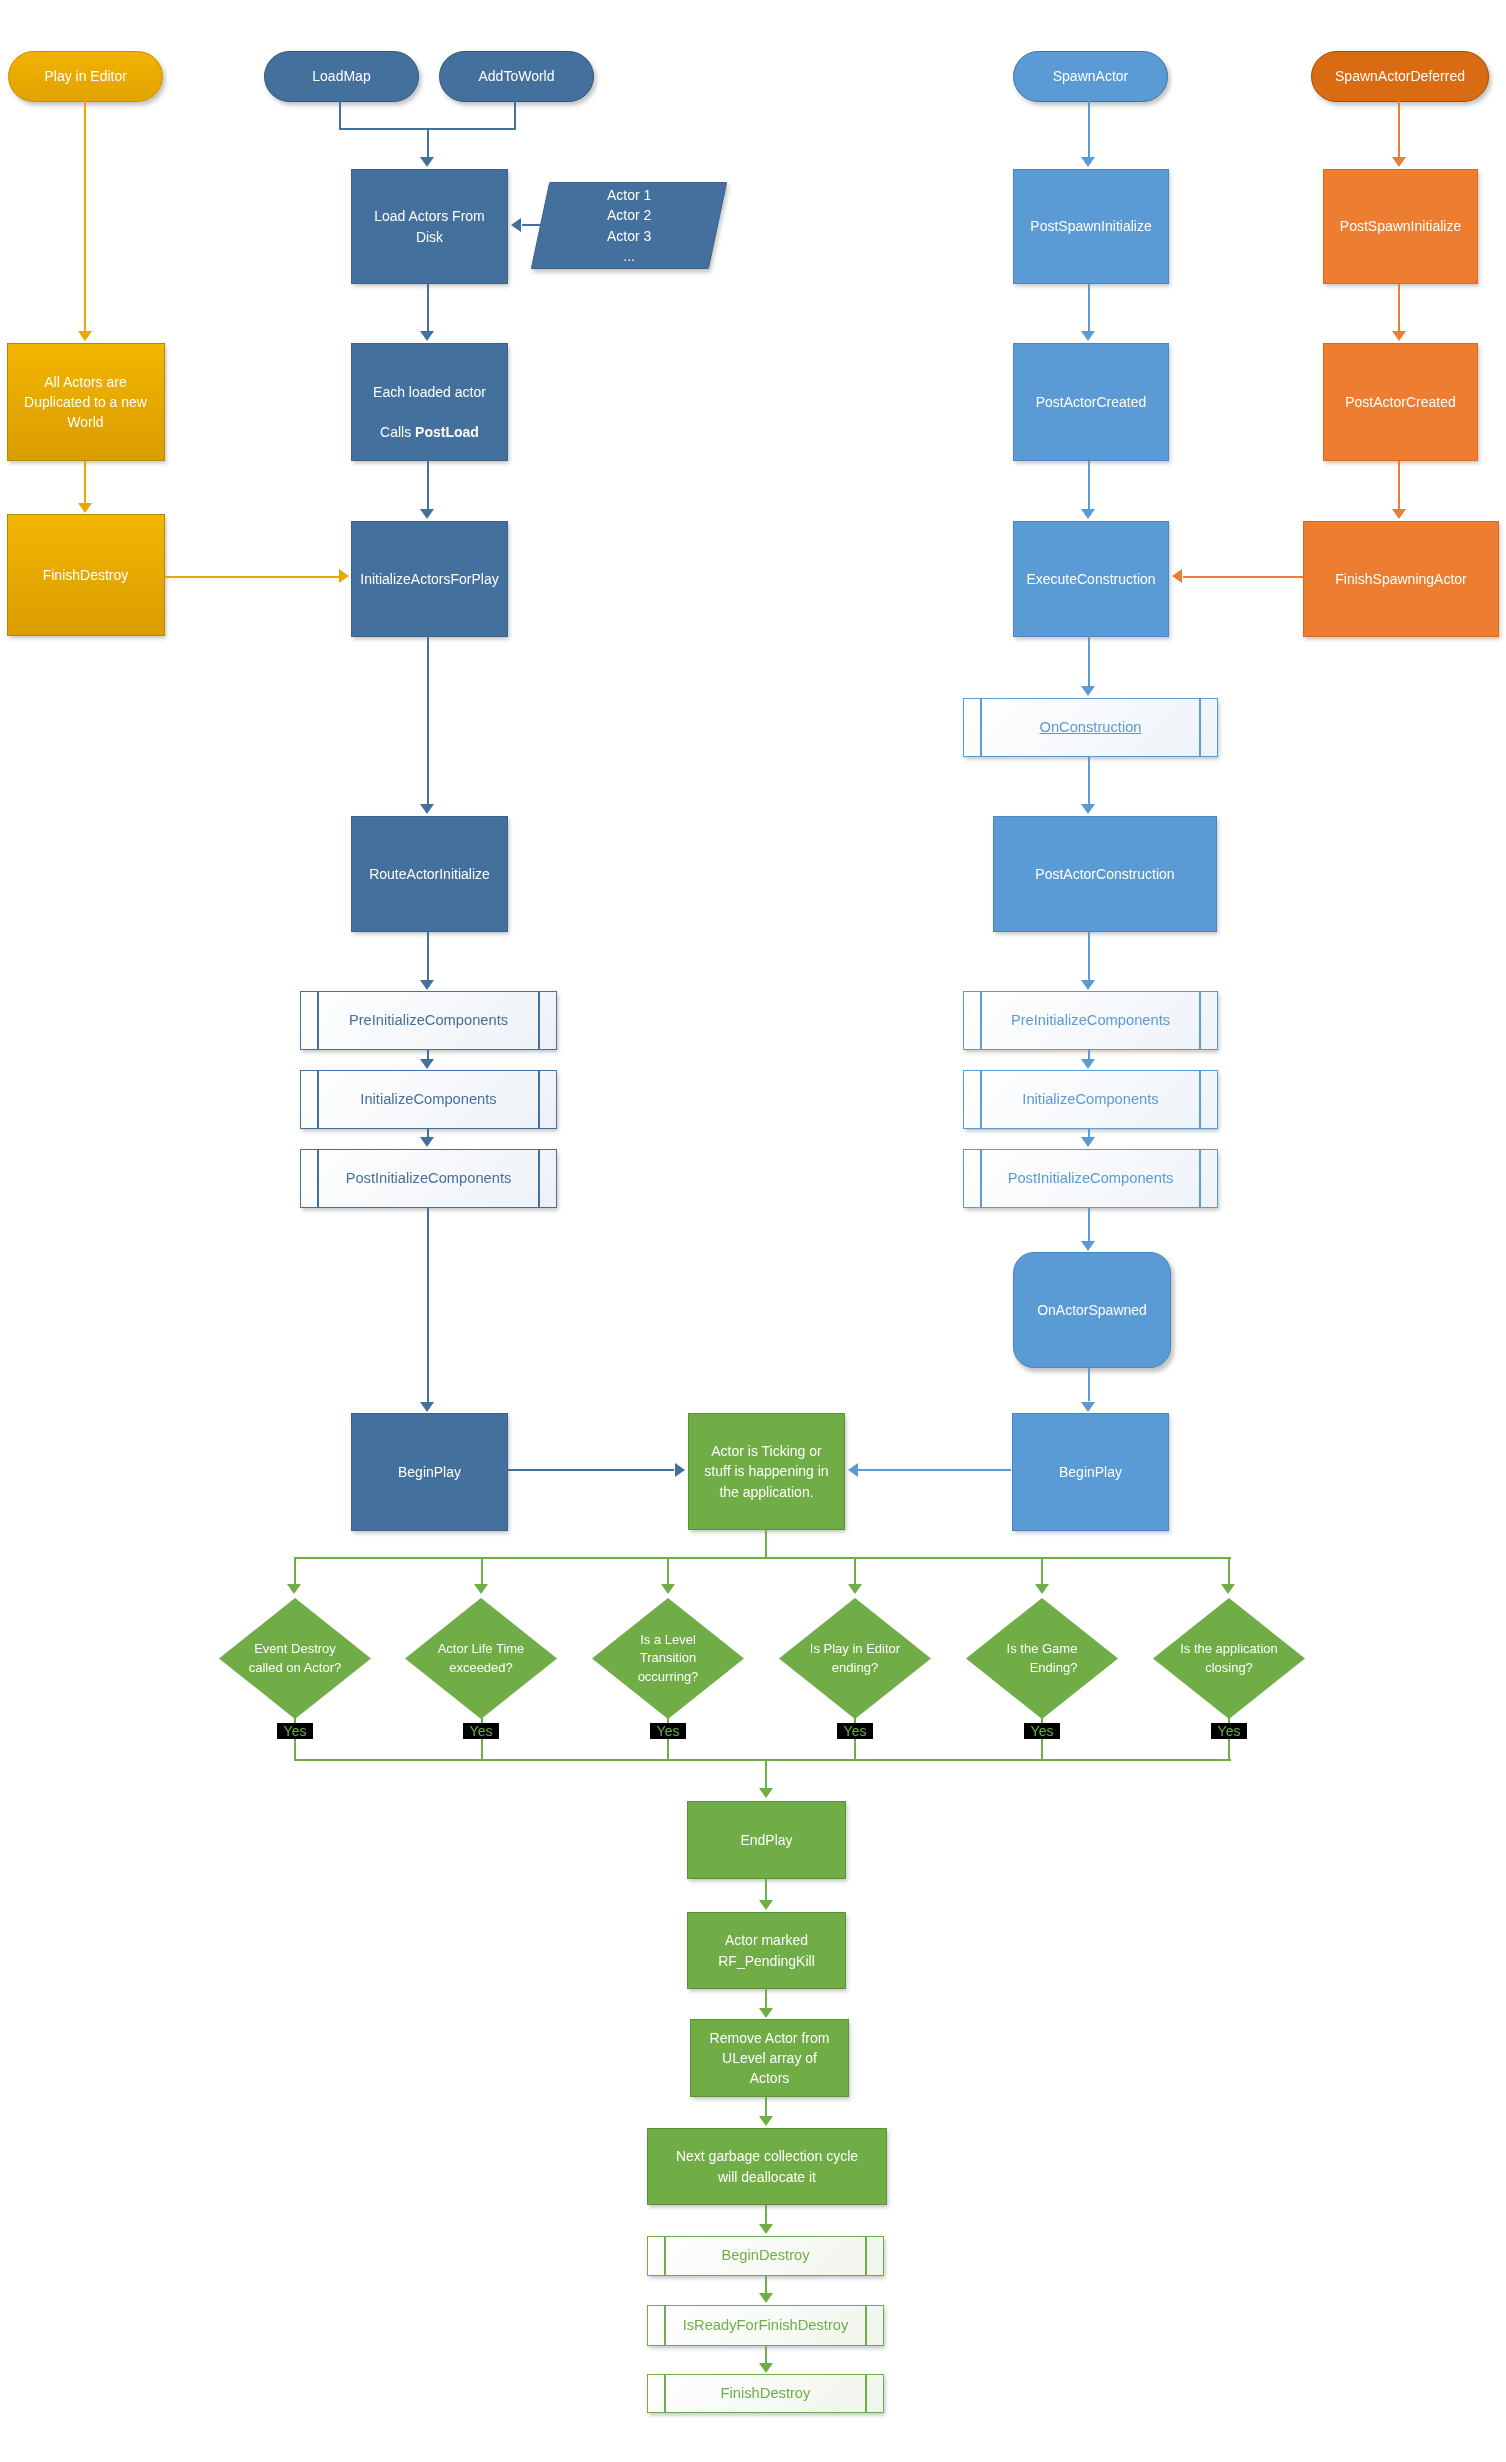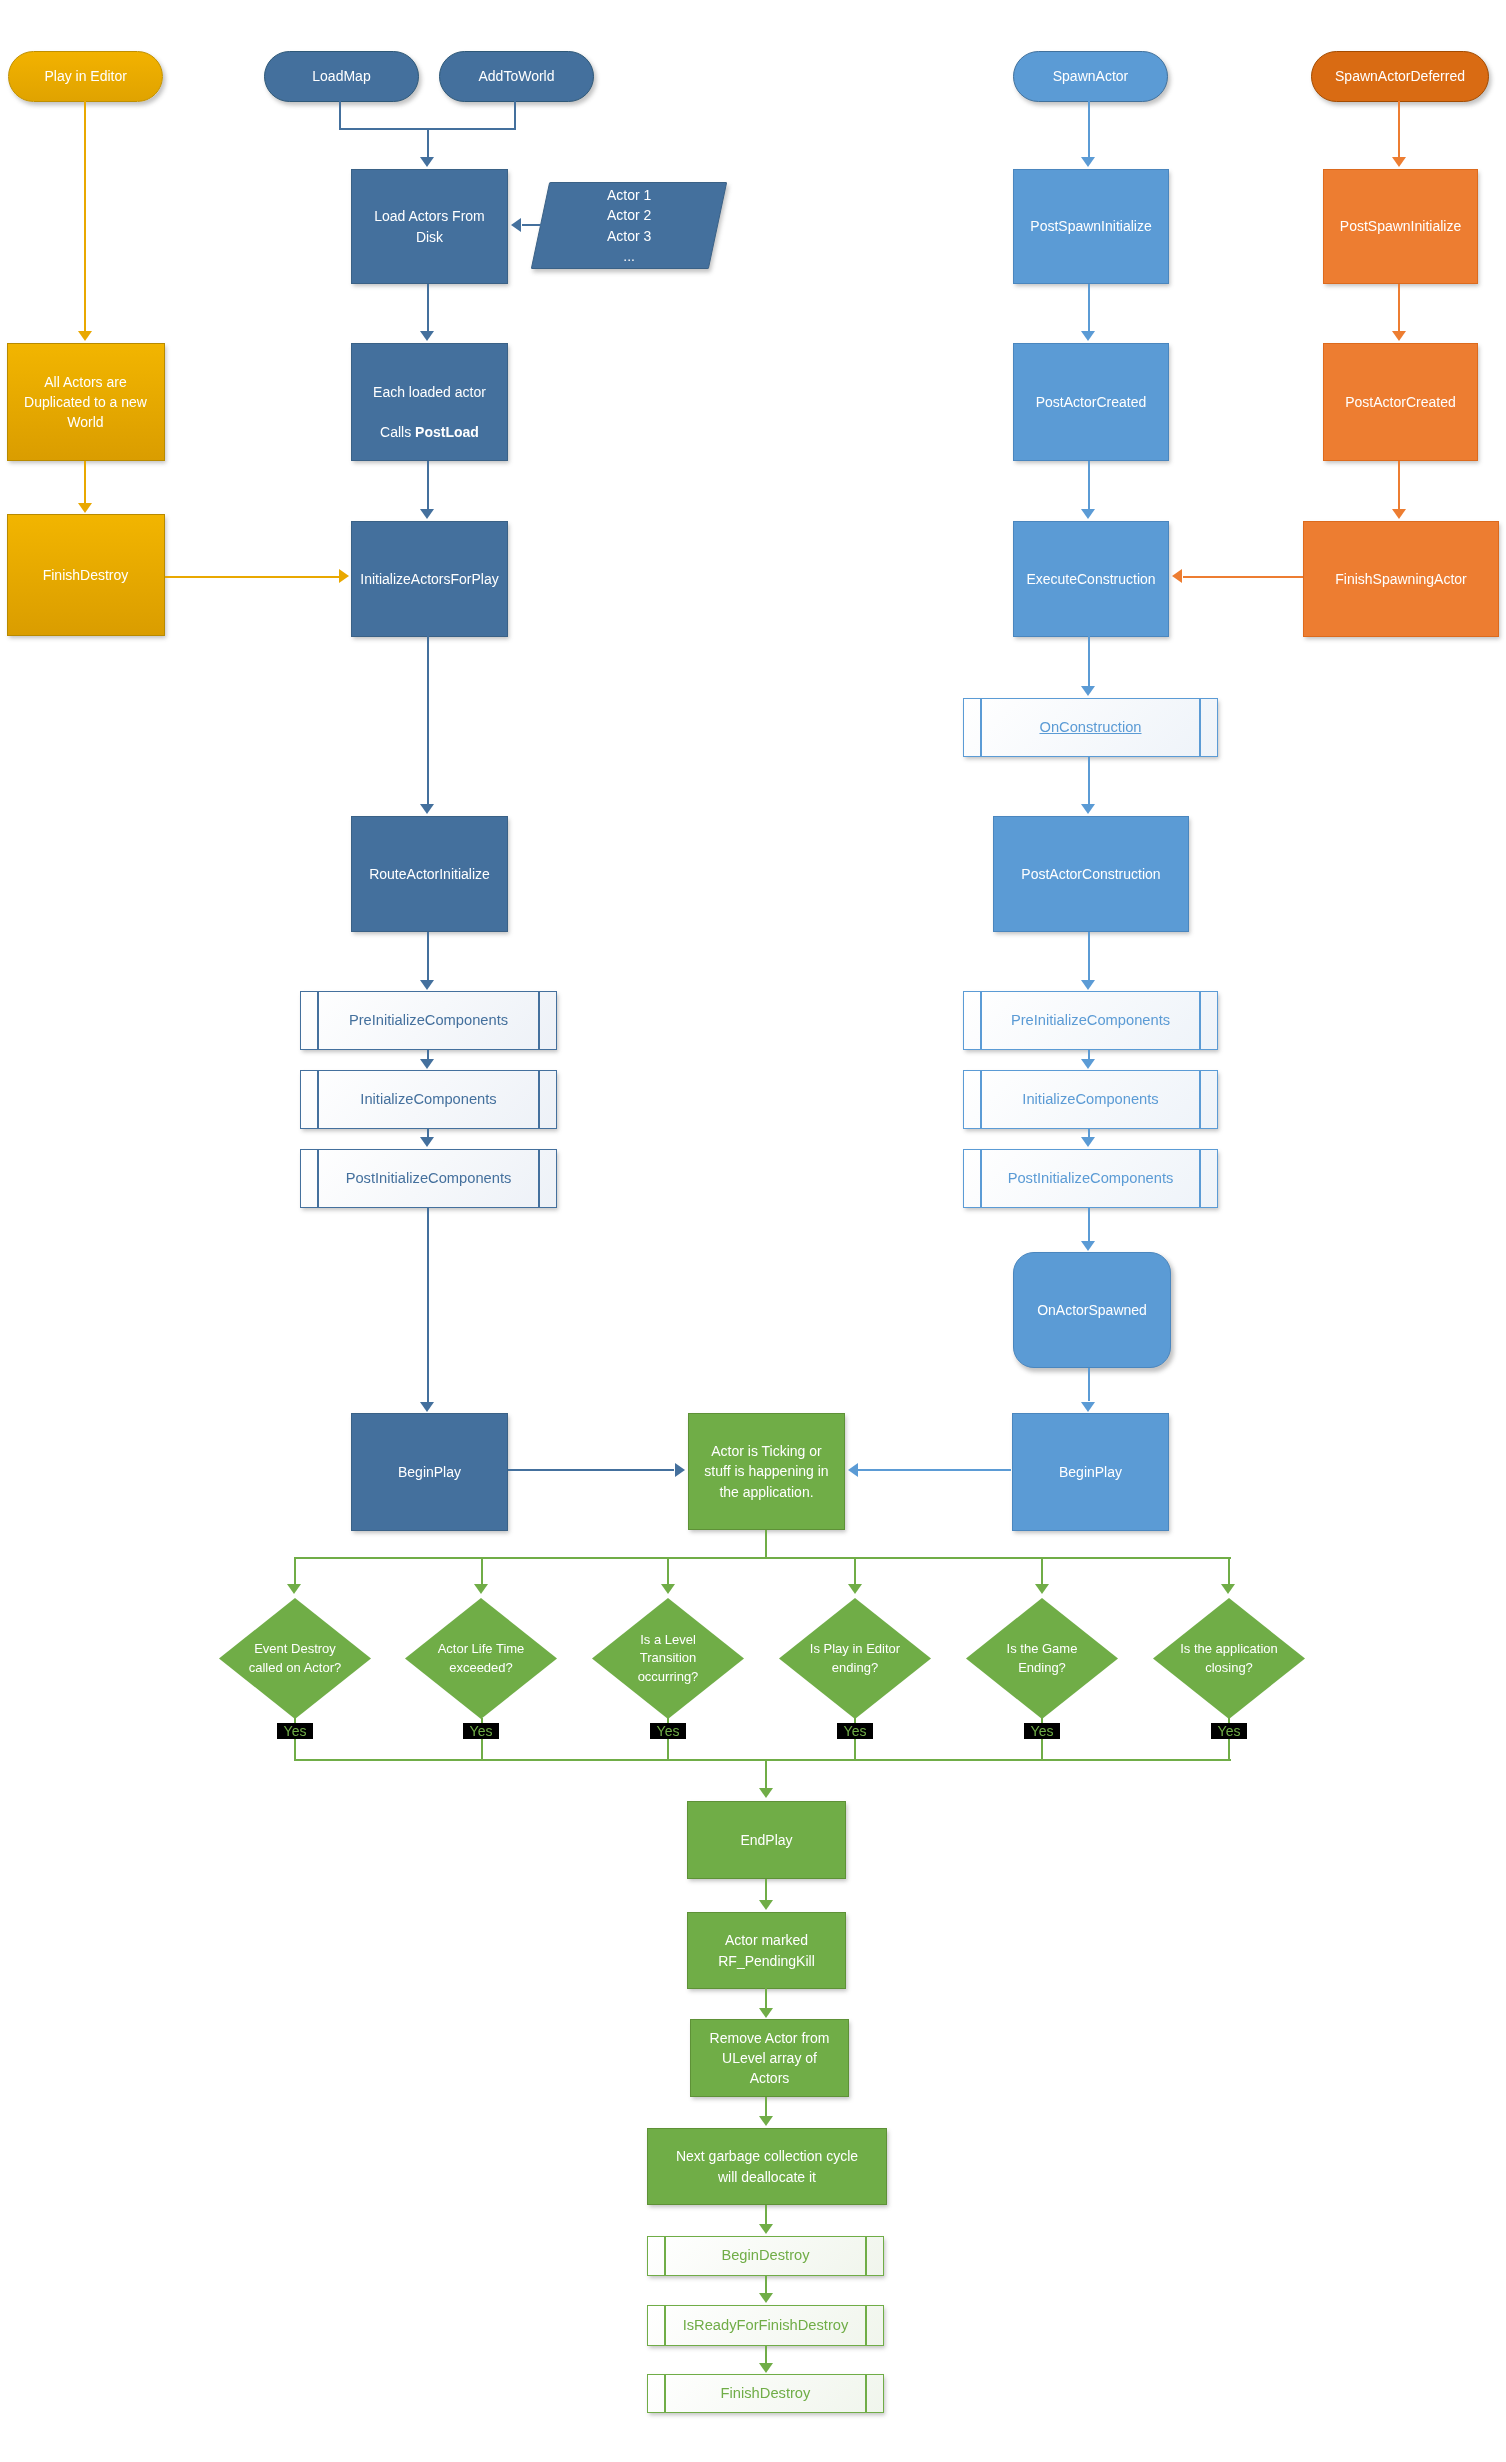--- a/index.html
+++ b/index.html
@@ -82,21 +82,21 @@
   <div class="node blue shadow" style="left:1013px;top:343px;width:156px;height:118px;">PostActorCreated</div>
   <div class="node orange shadow" style="left:1323px;top:343px;width:155px;height:118px;">PostActorCreated</div>
 
   <div class="node gold shadow" style="left:6.5px;top:514px;width:158px;height:122px;">FinishDestroy</div>
   <div class="node slate shadow" style="left:351px;top:521px;width:157px;height:116px;">InitializeActorsForPlay</div>
   <div class="node orange shadow" style="left:1303px;top:521px;width:196px;height:116px;">FinishSpawningActor</div>
   <div class="node blue shadow" style="left:1013px;top:521px;width:156px;height:116px;">ExecuteConstruction</div>
 
   <div class="node pre pre-blue shadow" style="left:963px;top:698px;width:255px;height:59px;text-decoration:underline;">OnConstruction</div>
   <div class="node slate shadow" style="left:351px;top:816px;width:157px;height:116px;">RouteActorInitialize</div>
-  <div class="node blue shadow" style="left:993px;top:816px;width:196px;height:116px;">PostActorConstruction</div>
+  <div class="node blue shadow" style="left:993px;top:816px;width:224px;height:116px;">PostActorConstruction</div>
 
   <div class="node pre pre-slate shadow" style="left:300px;top:991px;width:257px;height:59px;">PreInitializeComponents</div>
   <div class="node pre pre-slate shadow" style="left:300px;top:1070px;width:257px;height:59px;">InitializeComponents</div>
   <div class="node pre pre-slate shadow" style="left:300px;top:1149px;width:257px;height:59px;">PostInitializeComponents</div>
 
   <div class="node pre pre-blue shadow" style="left:963px;top:991px;width:255px;height:59px;">PreInitializeComponents</div>
   <div class="node pre pre-blue shadow" style="left:963px;top:1070px;width:255px;height:59px;">InitializeComponents</div>
   <div class="node pre pre-blue shadow" style="left:963px;top:1149px;width:255px;height:59px;">PostInitializeComponents</div>
 
   <div class="node blue shadow" style="left:1013px;top:1252px;width:158px;height:116px;border-radius:21px;">OnActorSpawned</div>
@@ -109,21 +109,21 @@
 
   <div class="diamond" style="left:219px;top:1598px;width:152px;height:121px;">Event Destroy
 called on Actor?</div>
   <div class="diamond" style="left:405px;top:1598px;width:152px;height:121px;">Actor Life Time
 exceeded?</div>
   <div class="diamond" style="left:592px;top:1598px;width:152px;height:121px;">Is a Level
 Transition
 occurring?</div>
   <div class="diamond" style="left:779px;top:1598px;width:152px;height:121px;">Is Play in Editor
 ending?</div>
-  <div class="diamond" style="left:966px;top:1598px;width:152px;height:121px;">Is the Game
+  <div class="diamond" style="left:966px;top:1598px;width:152px;height:121px;text-align:right;">Is the Game
 Ending?</div>
   <div class="diamond" style="left:1153px;top:1598px;width:152px;height:121px;">Is the application
 closing?</div>
 
   <div class="yes" style="left:277px;top:1723px;">Yes</div>
   <div class="yes" style="left:463px;top:1723px;">Yes</div>
   <div class="yes" style="left:650px;top:1723px;">Yes</div>
   <div class="yes" style="left:837px;top:1723px;">Yes</div>
   <div class="yes" style="left:1024px;top:1723px;">Yes</div>
   <div class="yes" style="left:1211px;top:1723px;">Yes</div>

